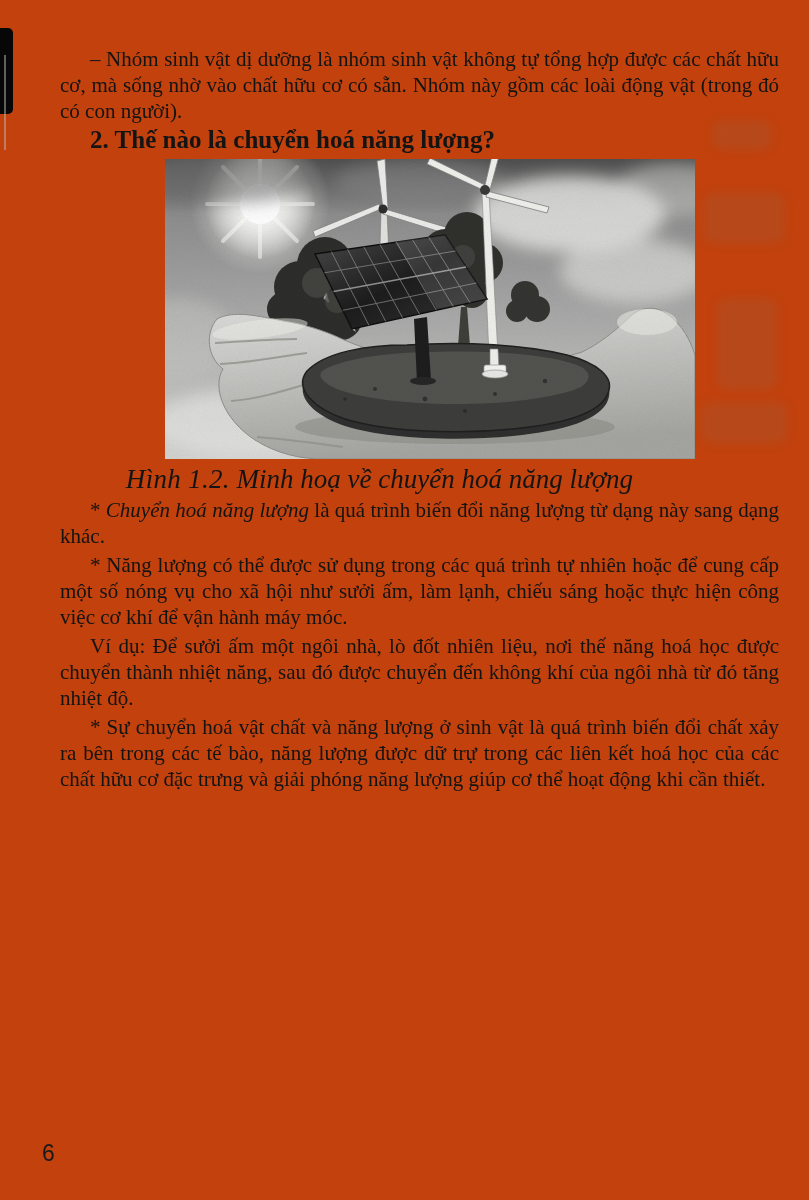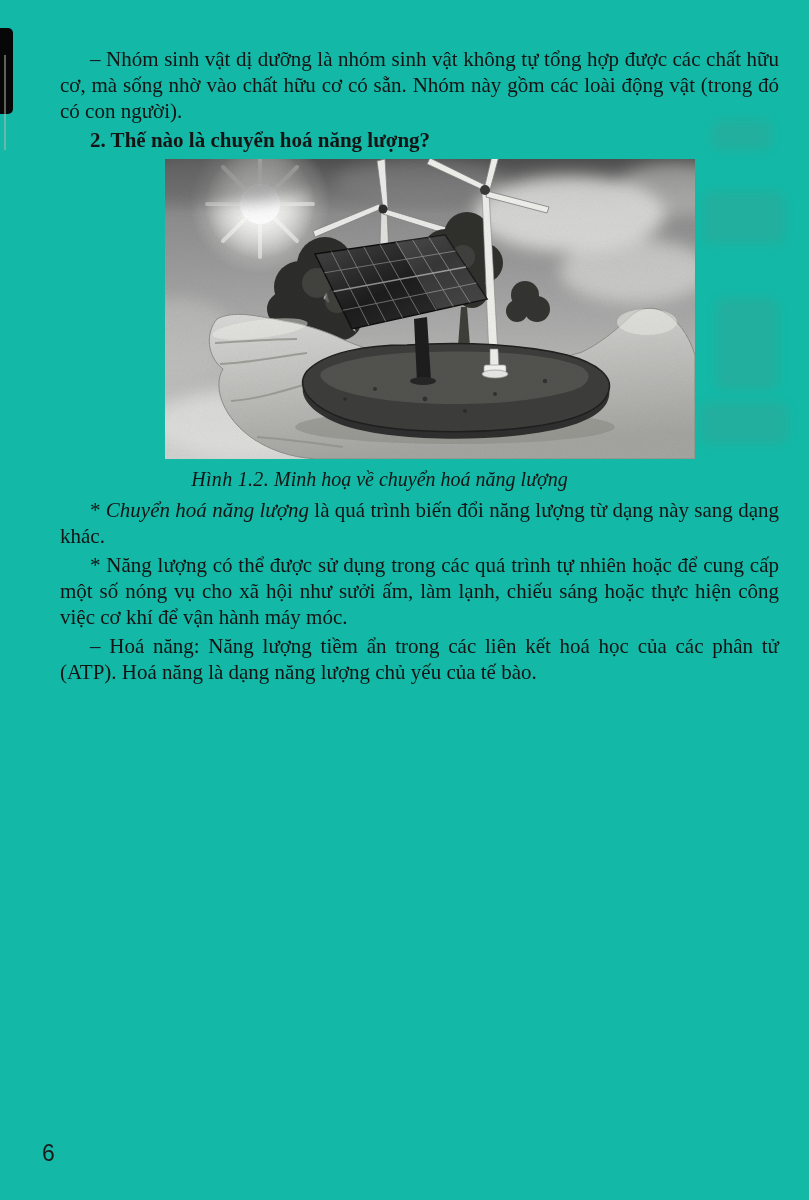--- a/index.html
+++ b/index.html
@@ -1,20 +1,20 @@
 <!DOCTYPE html>
 <html lang="vi"><head>
 <meta charset="utf-8">
 <style>
   html,body{margin:0;padding:0;background:#e8e8e8;}
   .page{
     position:relative;
     width:809px;height:1200px;
     margin:0 auto;
-    background:#14b8a6;
+    background:#c2410c;
     overflow:hidden;
     font-family:"Liberation Serif","DejaVu Serif",serif;
     color:#141414;
   }
   
   .scan-mark{
     position:absolute;left:0;top:28px;width:13px;height:86px;
     background:#070707;border-radius:0 5px 5px 0;
   }
   .fold-line{
@@ -31,30 +31,30 @@
   .sm4{left:712px;top:120px;width:60px;height:30px;}
 
   .text{
     position:absolute;left:60px;top:46px;width:719px;
     font-size:21px;line-height:26px;
     text-align:justify;
   }
   .text p{margin:0 0 3px 0;text-indent:30px;}
   .heading{
     font-weight:bold;margin:2px 0;text-indent:30px;
-    font-size:21px;
+    font-size:25px;
   }
   figure{margin:6px 0 0 0;padding:0;}
   .photo{
     width:530px;height:300px;margin-left:105px;
     background:#9a9a9a;position:relative;overflow:hidden;
   }
   .photo svg{display:block;}
   .caption{
-    text-align:center;font-style:italic;font-size:20px;
+    text-align:center;font-style:italic;font-size:27px;
     margin:6px 80px 4px 0;text-indent:0;line-height:28px;
   }
   .caption .cap-label{letter-spacing:.3px;}
   .term{font-style:italic;margin-top:21px;}
   .pagenum{
     position:absolute;left:42px;top:1140px;
     font-size:23px;font-family:"Liberation Sans","DejaVu Sans",sans-serif;
     color:#1a1a1a;
   }
 </style>
@@ -248,19 +248,20 @@
           <rect width="530" height="300" filter="url(#grain)" opacity="0.16" style="mix-blend-mode:multiply"></rect>
         </svg>
       </div>
       <figcaption class="caption"><span class="cap-label">Hình 1.2.</span><span class="cap-text"> Minh hoạ về chuyển hoá năng lượng</span></figcaption>
     </figure>
 
     <p><span>*</span>
       <i class="term">Chuyển hoá năng lượng</i><span> là quá trình biến đổi năng lượng từ dạng này sang dạng khác.</span></p>
 
     <p>* Năng lượng có thể được sử dụng trong các quá trình tự nhiên hoặc để cung cấp một số nóng vụ cho xã hội như sưởi ấm, làm lạnh, chiếu sáng hoặc thực hiện công việc cơ khí để vận hành máy móc.</p>
-    <p>– Hoá năng: Năng lượng tiềm ẩn trong các liên kết hoá học của các phân tử (ATP). Hoá năng là dạng năng lượng chủ yếu của tế bào.</p>
+    <p>Ví dụ: Để sưởi ấm một ngôi nhà, lò đốt nhiên liệu, nơi thế năng hoá học được chuyển thành nhiệt năng, sau đó được chuyển đến không khí của ngôi nhà từ đó tăng nhiệt độ.</p>
+    <p>* Sự chuyển hoá vật chất và năng lượng ở sinh vật là quá trình biến đổi chất xảy ra bên trong các tế bào, năng lượng được dữ trự trong các liên kết hoá học của các chất hữu cơ đặc trưng và giải phóng năng lượng giúp cơ thể hoạt động khi cần thiết.</p>
 
   </main>
 
   <div class="pagenum">6</div>
 
 </div>
 
 </body></html>

